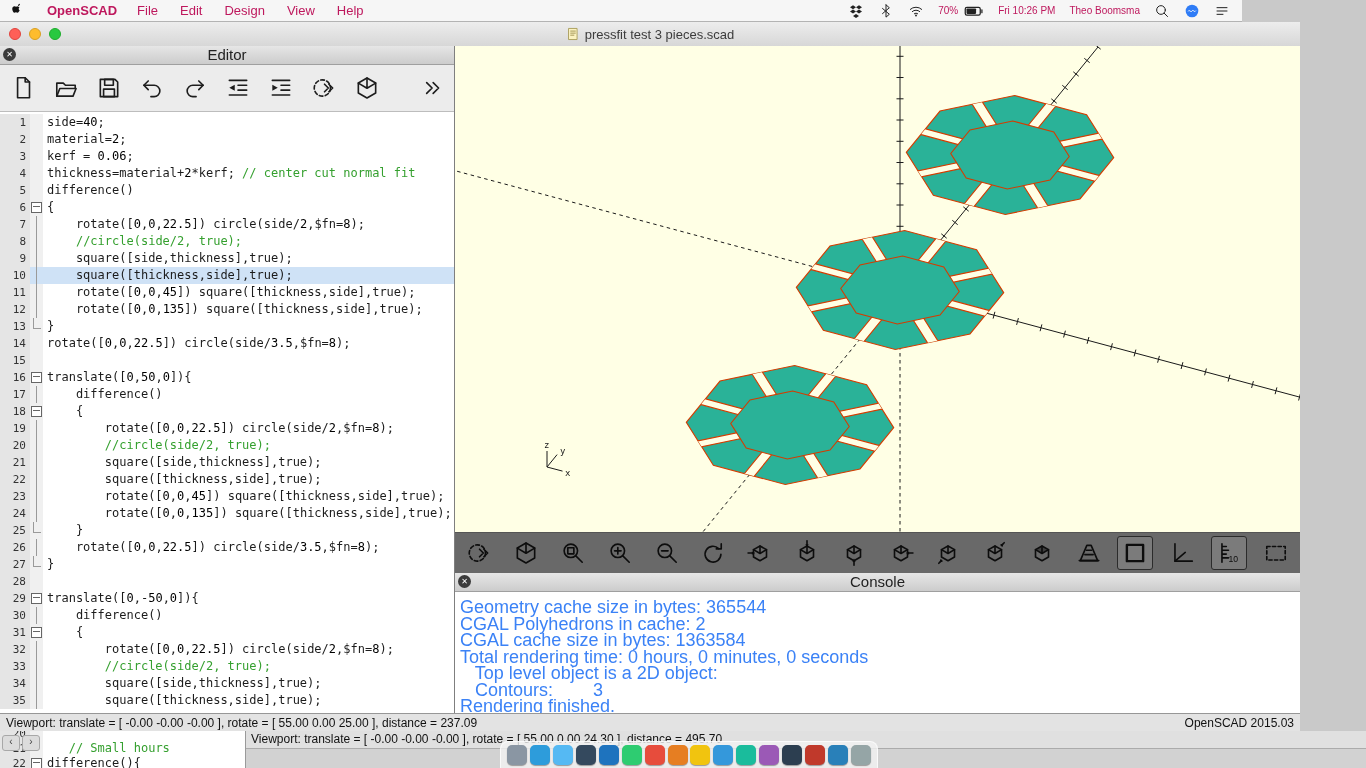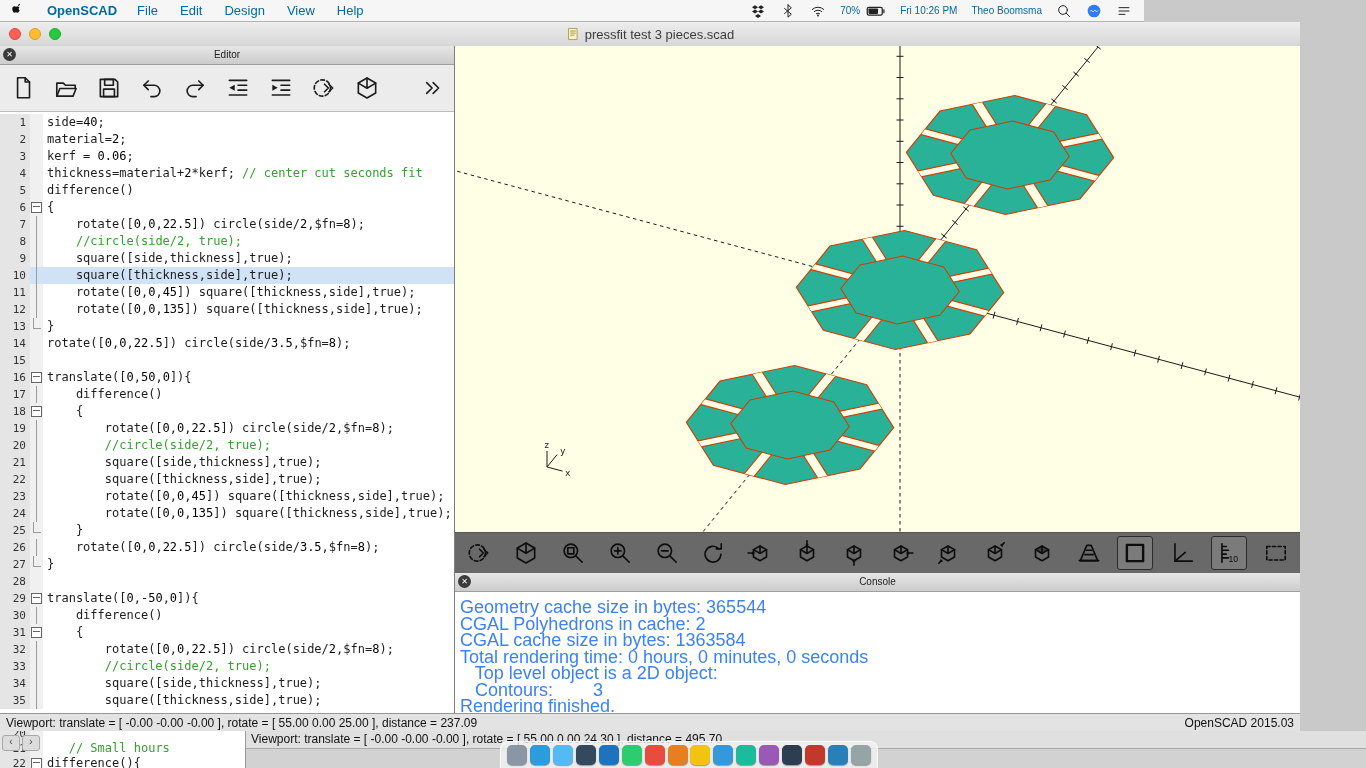--- a/index.html
+++ b/index.html
@@ -1,39 +1,39 @@
 <!DOCTYPE html>
 <html><head>
 <meta charset="utf-8">
 <style>
   html,body{margin:0;padding:0;width:1366px;height:768px;overflow:hidden;background:#c9c9c9;
     font-family:"Liberation Sans",sans-serif;}
-  .menubar{position:absolute;top:0;left:0;width:1144px;height:22px;background:#f6f6f6;
+  .menubar{position:absolute;top:0;left:0;width:1242px;height:22px;background:#f6f6f6;
     border-bottom:1px solid #b3b3b3;display:flex;align-items:center;padding:0 12px;box-sizing:border-box;
-    font-size:13px;color:#0369a1;z-index:50;}
+    font-size:13px;color:#be185d;z-index:50;}
   .menubar .mleft{display:flex;align-items:center;gap:20px;}
   .appname{font-weight:bold;}
   .menu-item{cursor:default;}
   .menubar .mright{margin-left:auto;display:flex;align-items:center;gap:14px;font-size:10px;}
   .micon{display:flex;align-items:center;color:#222;}
   
   .window{position:absolute;top:22px;left:0;width:1300px;height:709px;background:#ececec;z-index:10;}
   .titlebar{height:24px;background:linear-gradient(#ededed,#d7d7d7);border-bottom:1px solid #a6a6a6;
     position:relative;display:flex;align-items:center;justify-content:center;font-size:13px;color:#3c3c3c;gap:5px;}
   .traffic{position:absolute;left:9px;top:6px;display:flex;gap:8px;}
   .dot{width:12px;height:12px;border-radius:50%;box-sizing:border-box;}
   .dot.red{background:#ff5f57;border:1px solid #e0443e;}
   .dot.yellow{background:#febc2e;border:1px solid #d9a022;}
   .dot.green{background:#28c840;border:1px solid #1dad2b;}
   .main{position:absolute;top:24px;left:0;right:0;bottom:18px;display:flex;}
   
   .editor-panel{width:455px;box-sizing:border-box;border-right:1px solid #7f7f7f;display:flex;
     flex-direction:column;background:#fff;}
   .panel-header{height:18px;flex:none;background:linear-gradient(#e6e6e6,#cccccc);border-bottom:1px solid #9f9f9f;
-    position:relative;text-align:center;font-size:10px;line-height:18px;color:#222;}
+    position:relative;text-align:center;font-size:15px;line-height:18px;color:#222;}
   .panel-close{position:absolute;left:3px;top:2px;width:13px;height:13px;border-radius:50%;background:#3b3b3b;
     color:#fff;font-size:8px;line-height:13px;text-align:center;cursor:default;}
   .panel-close::after{content:'✕';}
   .editor-toolbar{height:46px;flex:none;background:#ececec;border-bottom:1px solid #bdbdbd;display:flex;
     align-items:center;padding:0 8px;gap:13px;}
   .tool-btn{width:30px;height:30px;display:flex;align-items:center;justify-content:center;color:#1d1d1d;}
   .tool-btn.push{margin-left:auto;}
   .code-area{flex:1;overflow:hidden;font-family:"DejaVu Sans Mono",monospace;font-size:12px;padding-top:2px;background:#fff;}
   .crow{display:flex;height:17px;line-height:17px;white-space:pre;}
   .ln{width:26px;flex:none;text-align:right;padding-right:4px;background:#e5e5e5;color:#333;font-size:11px;}
@@ -230,21 +230,21 @@
           <div class="tool-btn push">
             <svg viewBox="0 0 24 24" width="26" height="26" fill="none" stroke="currentColor" stroke-width="1.5" stroke-linecap="round" stroke-linejoin="round">
               <path d="M8 7l5 5-5 5M14 7l5 5-5 5"></path>
             </svg>
           </div>
         </div>
       <div class="code-area" id="code-lines">
           <div class="crow"><span class="ln">1</span><span class="fold"></span><span class="ctext">side=<span class="num">40</span>;</span></div>
           <div class="crow"><span class="ln">2</span><span class="fold"></span><span class="ctext">material=<span class="num">2</span>;</span></div>
           <div class="crow"><span class="ln">3</span><span class="fold"></span><span class="ctext">kerf = <span class="num">0.06</span>;</span></div>
-          <div class="crow"><span class="ln">4</span><span class="fold"></span><span class="ctext">thickness=material+<span class="num">2</span>*kerf; <span class="com">// center cut seconds fit</span></span></div>
+          <div class="crow"><span class="ln">4</span><span class="fold"></span><span class="ctext">thickness=material+<span class="num">2</span>*kerf; <span class="com">// center cut normal fit</span></span></div>
           <div class="crow"><span class="ln">5</span><span class="fold"></span><span class="ctext">difference()</span></div>
           <div class="crow"><span class="ln">6</span><span class="fold"><span class="fg-open"></span></span><span class="ctext">{</span></div>
           <div class="crow"><span class="ln">7</span><span class="fold"><span class="fg-line"></span></span><span class="ctext">    rotate([<span class="num">0</span>,<span class="num">0</span>,<span class="num">22.5</span>]) circle(side/<span class="num">2</span>,$fn=<span class="num">8</span>);</span></div>
           <div class="crow"><span class="ln">8</span><span class="fold"><span class="fg-line"></span></span><span class="ctext">    <span class="com">//circle(side/2, true);</span></span></div>
           <div class="crow"><span class="ln">9</span><span class="fold"><span class="fg-line"></span></span><span class="ctext">    square([side,thickness],true);</span></div>
           <div class="crow cur"><span class="ln">10</span><span class="fold"><span class="fg-line"></span></span><span class="ctext">    square([thickness,side],true);</span></div>
           <div class="crow"><span class="ln">11</span><span class="fold"><span class="fg-line"></span></span><span class="ctext">    rotate([<span class="num">0</span>,<span class="num">0</span>,<span class="num">45</span>]) square([thickness,side],true);</span></div>
           <div class="crow"><span class="ln">12</span><span class="fold"><span class="fg-line"></span></span><span class="ctext">    rotate([<span class="num">0</span>,<span class="num">0</span>,<span class="num">135</span>]) square([thickness,side],true);</span></div>
           <div class="crow"><span class="ln">13</span><span class="fold"><span class="fg-end"></span></span><span class="ctext">}</span></div>
           <div class="crow"><span class="ln">14</span><span class="fold"></span><span class="ctext">rotate([<span class="num">0</span>,<span class="num">0</span>,<span class="num">22.5</span>]) circle(side/<span class="num">3.5</span>,$fn=<span class="num">8</span>);</span></div>

